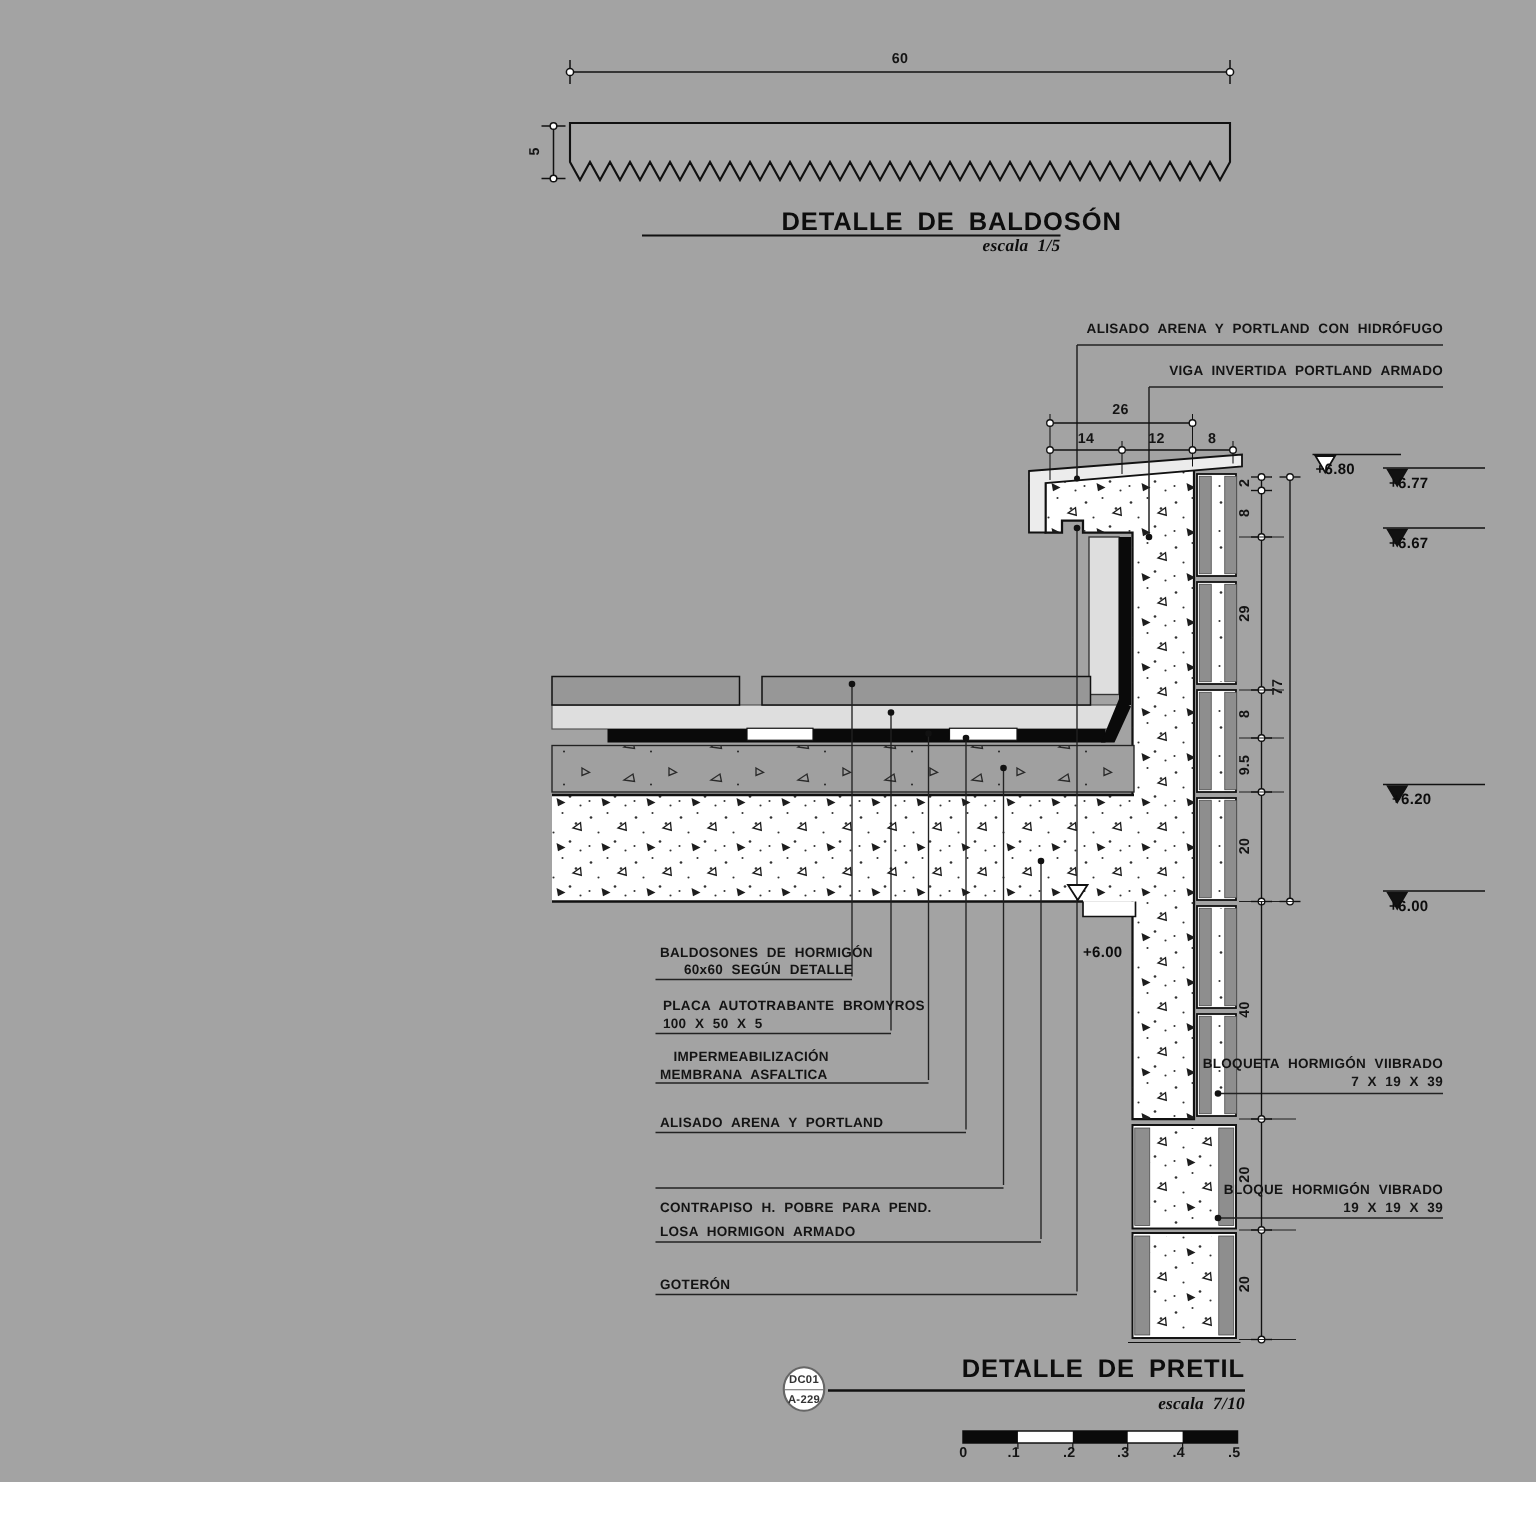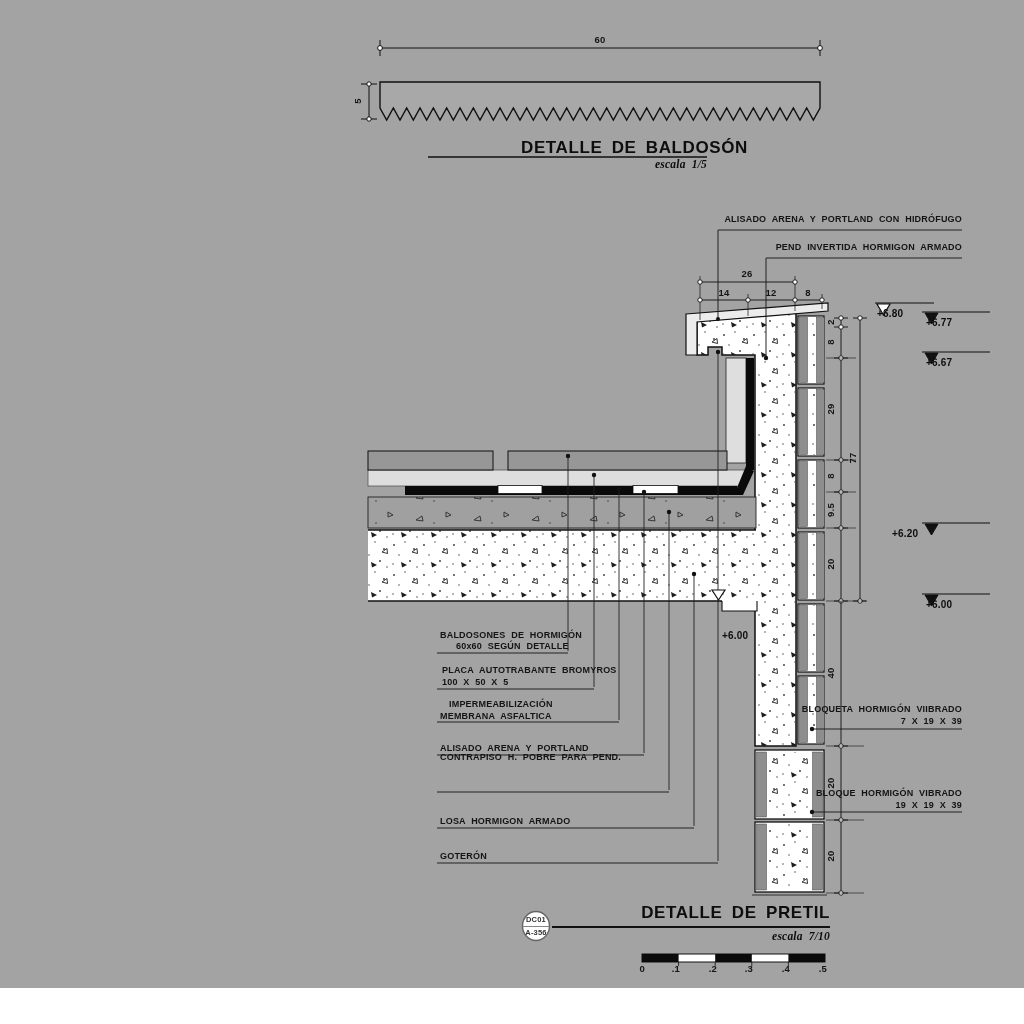--- a/index.html
+++ b/index.html
@@ -283,66 +283,66 @@
     </g>
     <circle cx="347" cy="997" r="1.3" fill="#888"></circle>
   </svg>
 
   <div class="t dim ctr" style="left:600px;top:34px;">60</div>
   <div class="t dim rot" style="left:357px;top:101px;">5</div>
   <div class="t title" style="left:521px;top:138px;text-align:center;">DETALLE DE BALDOSÓN</div>
   <div class="t esc r" style="right:317px;top:158px;">escala 1/5</div>
 
   <div class="t r" style="right:62px;top:214px;">ALISADO ARENA Y PORTLAND CON HIDRÓFUGO</div>
-  <div class="t r" style="right:62px;top:242px;">PEND INVERTIDA HORMIGON ARMADO</div>
+  <div class="t r" style="right:62px;top:242px;">VIGA INVERTIDA PORTLAND ARMADO</div>
 
   <div class="t dim ctr" style="left:747px;top:268px;">26</div>
   <div class="t dim ctr" style="left:724px;top:287px;">14</div>
   <div class="t dim ctr" style="left:771px;top:287px;">12</div>
   <div class="t dim ctr" style="left:808px;top:287px;">8</div>
 
   <div class="t dim rot" style="left:830px;top:322px;">2</div>
   <div class="t dim rot" style="left:830px;top:342px;">8</div>
   <div class="t dim rot" style="left:830px;top:409px;">29</div>
   <div class="t dim rot" style="left:830px;top:476px;">8</div>
   <div class="t dim rot" style="left:830px;top:510px;">9.5</div>
   <div class="t dim rot" style="left:830px;top:564px;">20</div>
   <div class="t dim rot" style="left:852px;top:458px;">77</div>
   <div class="t dim rot" style="left:830px;top:673px;">40</div>
   <div class="t dim rot" style="left:830px;top:783px;">20</div>
   <div class="t dim rot" style="left:830px;top:856px;">20</div>
 
   <div class="t elev" style="left:877px;top:290px;">+6.80</div>
   <div class="t elev" style="left:926px;top:299px;">+6.77</div>
   <div class="t elev" style="left:926px;top:339px;">+6.67</div>
-  <div class="t elev" style="left:892px;top:510px;">+6.20</div>
+  <div class="t elev" style="left:928px;top:510px;">+6.20</div>
   <div class="t elev" style="left:926px;top:581px;">+6.00</div>
   <div class="t elev" style="left:722px;top:612px;">+6.00</div>
 
   <div class="t" style="left:440px;top:630px;">BALDOSONES DE HORMIGÓN</div>
   <div class="t" style="left:456px;top:641px;">60x60 SEGÚN DETALLE</div>
   <div class="t" style="left:442px;top:665px;">PLACA AUTOTRABANTE BROMYROS</div>
   <div class="t" style="left:442px;top:677px;">100 X 50 X 5</div>
   <div class="t" style="left:449px;top:699px;">IMPERMEABILIZACIÓN</div>
   <div class="t" style="left:440px;top:711px;">MEMBRANA ASFALTICA</div>
   <div class="t" style="left:440px;top:743px;">ALISADO ARENA Y PORTLAND</div>
-  <div class="t" style="left:440px;top:752px;">CONTRAPISO H. POBRE PARA PEND.</div>
+  <div class="t" style="left:440px;top:800px;">CONTRAPISO H. POBRE PARA PEND.</div>
   <div class="t" style="left:440px;top:816px;">LOSA HORMIGON ARMADO</div>
   <div class="t" style="left:440px;top:851px;">GOTERÓN</div>
 
   <div class="t r" style="right:62px;top:704px;">BLOQUETA HORMIGÓN VIIBRADO</div>
   <div class="t r" style="right:62px;top:716px;">7 X 19 X 39</div>
   <div class="t r" style="right:62px;top:788px;">BLOQUE HORMIGÓN VIBRADO</div>
   <div class="t r" style="right:62px;top:800px;">19 X 19 X 39</div>
 
   <div class="t title r" style="right:194px;top:903px;">DETALLE DE PRETIL</div>
   <div class="t esc r" style="right:194px;top:930px;">escala 7/10</div>
 
   <div class="t bub ctr" style="left:536px;top:915px;">DC01</div>
-  <div class="t bub ctr" style="left:536px;top:928px;">A-356</div>
+  <div class="t bub ctr" style="left:536px;top:928px;">A-229</div>
 
   <div class="t dim r" style="right:379px;top:963px;">0</div>
   <div class="t dim r" style="right:344px;top:963px;">.1</div>
   <div class="t dim r" style="right:307px;top:963px;">.2</div>
   <div class="t dim r" style="right:271px;top:963px;">.3</div>
   <div class="t dim r" style="right:234px;top:963px;">.4</div>
   <div class="t dim r" style="right:197px;top:963px;">.5</div>
 
 </div>
 

